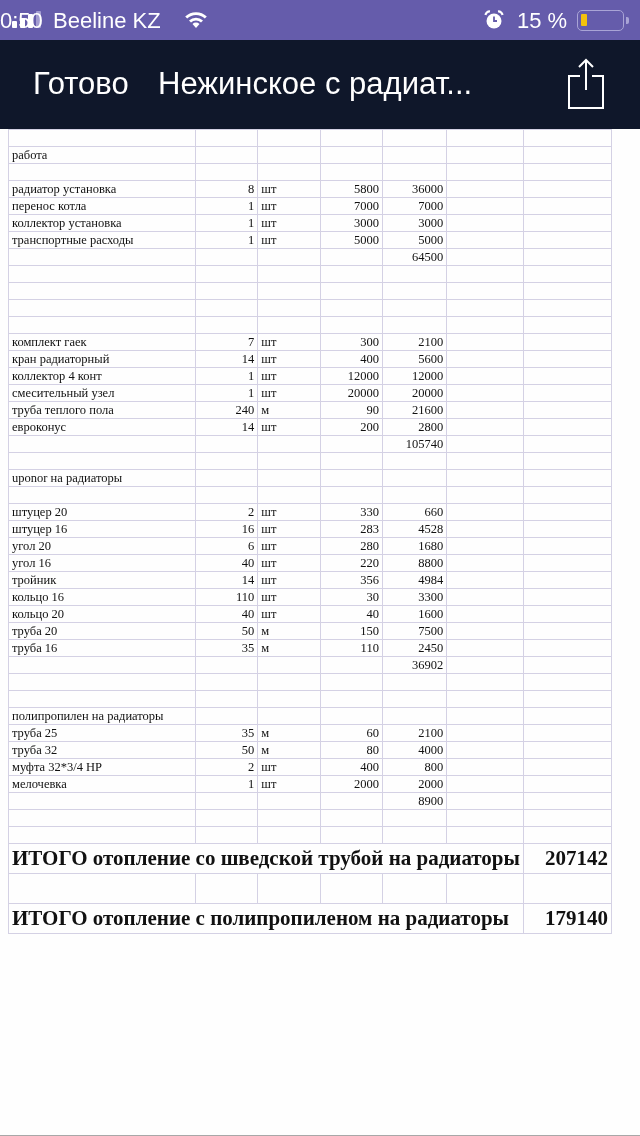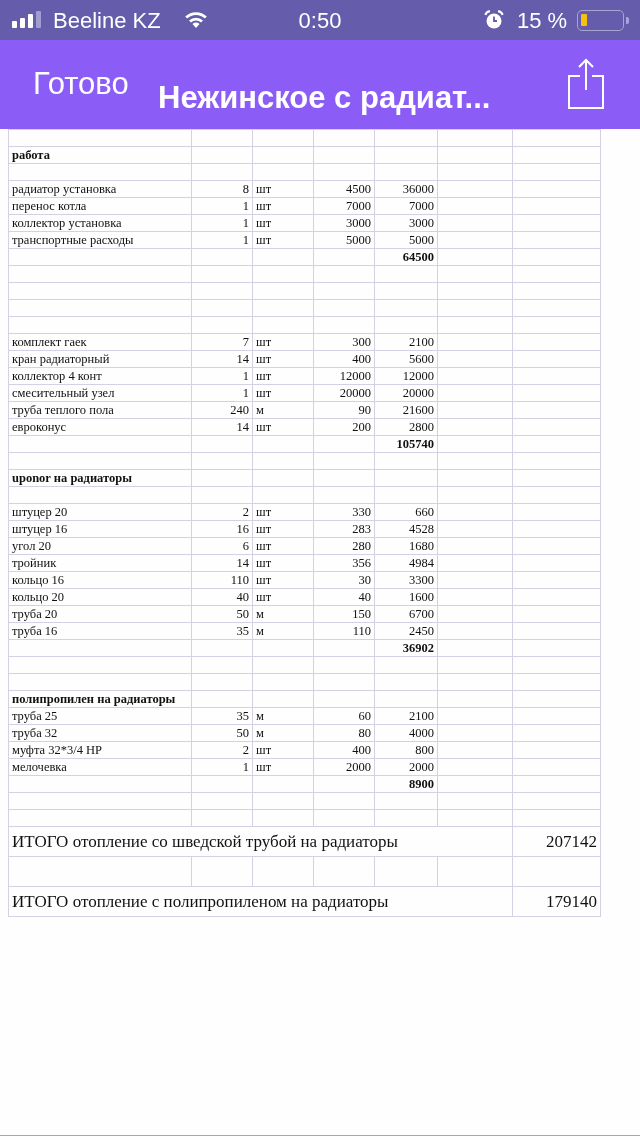--- a/index.html
+++ b/index.html
@@ -8,47 +8,47 @@
 
   .status-bar {
     position: absolute; left: 0; top: 0; width: 640px; height: 40px;
     background: #655cab; color: #fff; font-size: 22px;
   }
   .signal { position: absolute; left: 12px; top: 11px; display: flex; align-items: flex-end; gap: 3px; height: 17px; }
   .signal span { display: block; width: 5px; background: #fff; border-radius: 1px; }
   .signal span.dim { background: #a29cd0; }
   .carrier { position: absolute; left: 53px; top: 8px; text-align: right; }
   .wifi { position: absolute; left: 183px; top: 9px; }
-  .clock { position: absolute; left: 0; width: 640px; top: 8px; text-align: center; }
+  .clock { position: absolute; left: 0; width: 640px; top: 8px; }
   .alarm { position: absolute; left: 484px; top: 10px; }
   .battery-pct { position: absolute; left: 517px; top: 8px; }
   .battery { position: absolute; left: 577px; top: 10px; width: 47px; height: 21px; border: 1.5px solid #a9a4d6; border-radius: 5px; }
   .battery .fill { position: absolute; left: 3px; top: 3px; width: 6px; height: 12px; background: #f4c20d; border-radius: 1px; }
   .battery .tip { position: absolute; right: -6px; top: 6px; width: 3px; height: 7px; background: #a9a4d6; border-radius: 0 2px 2px 0; }
 
   .nav-bar {
     position: absolute; left: 0; top: 40px; width: 640px; height: 89px;
-    background: #8b5cf6; color: #fff;
+    background: #0f172a; color: #fff;
   }
   .done-btn { position: absolute; left: 33px; top: 26px; font-size: 31px; font-weight: normal; cursor: pointer; }
-  .doc-title { position: absolute; left: 158px; top: 40px; font-size: 31px; font-weight: bold; white-space: nowrap; }
+  .doc-title { position: absolute; left: 158px; top: 26px; font-size: 31px; font-weight: normal; white-space: nowrap; }
   .share-btn { position: absolute; left: 566px; top: 18px; width: 40px; height: 52px; cursor: pointer; }
 
   .sheet {
     position: absolute; left: 8px; top: 112px;
     border-collapse: collapse; table-layout: fixed;
     font-family: "Liberation Serif", serif; font-size: 12.5px; color: #111;
   }
   .sheet td {
     border: 1.5px solid #d4d1e4; height: 17px; padding: 0 3px;
     white-space: nowrap; overflow: visible; line-height: 15px;
   }
   .sheet td.num { text-align: right; }
-  .sheet td.bold, .sheet tr.section td { font-weight: bold; }
-  .sheet tr.total td { font-size: 17px; font-weight: normal; height: 30px; }
+  .sheet td.bold, .sheet tr.section td { font-weight: normal; }
+  .sheet tr.total td { font-size: 21px; font-weight: bold; height: 30px; }
   .sheet tr.total td.label { overflow: visible; }
   .sheet tr.spacer30 td { height: 30px; }
   .sheet tr.header td { height: 17px; }
 
   .home-divider { position: absolute; left: 0; bottom: 0; width: 640px; height: 1px; background: #a8a8a8; }
 </style>
 </head>
 <body>
 
 <div class="status-bar">
@@ -139,21 +139,21 @@
         <td></td>
         <td></td>
         <td></td>
         <td></td>
         <td></td>
       </tr>
     <tr>
         <td>радиатор установка</td>
         <td class="num">8</td>
         <td>шт</td>
-        <td class="num">4500</td>
+        <td class="num">5800</td>
         <td class="num">36000</td>
         <td></td>
         <td></td>
       </tr>
     <tr>
         <td>перенос котла</td>
         <td class="num">1</td>
         <td>шт</td>
         <td class="num">7000</td>
         <td class="num">7000</td>
@@ -336,20 +336,29 @@
     <tr>
         <td>угол 20</td>
         <td class="num">6</td>
         <td>шт</td>
         <td class="num">280</td>
         <td class="num">1680</td>
         <td></td>
         <td></td>
       </tr>
     <tr>
+        <td>угол 16</td>
+        <td class="num">40</td>
+        <td>шт</td>
+        <td class="num">220</td>
+        <td class="num">8800</td>
+        <td></td>
+        <td></td>
+      </tr>
+    <tr>
         <td>тройник</td>
         <td class="num">14</td>
         <td>шт</td>
         <td class="num">356</td>
         <td class="num">4984</td>
         <td></td>
         <td></td>
       </tr>
     <tr>
         <td>кольцо 16</td>
@@ -367,21 +376,21 @@
         <td class="num">40</td>
         <td class="num">1600</td>
         <td></td>
         <td></td>
       </tr>
     <tr>
         <td>труба 20</td>
         <td class="num">50</td>
         <td>м</td>
         <td class="num">150</td>
-        <td class="num">6700</td>
+        <td class="num">7500</td>
         <td></td>
         <td></td>
       </tr>
     <tr>
         <td>труба 16</td>
         <td class="num">35</td>
         <td>м</td>
         <td class="num">110</td>
         <td class="num">2450</td>
         <td></td>

